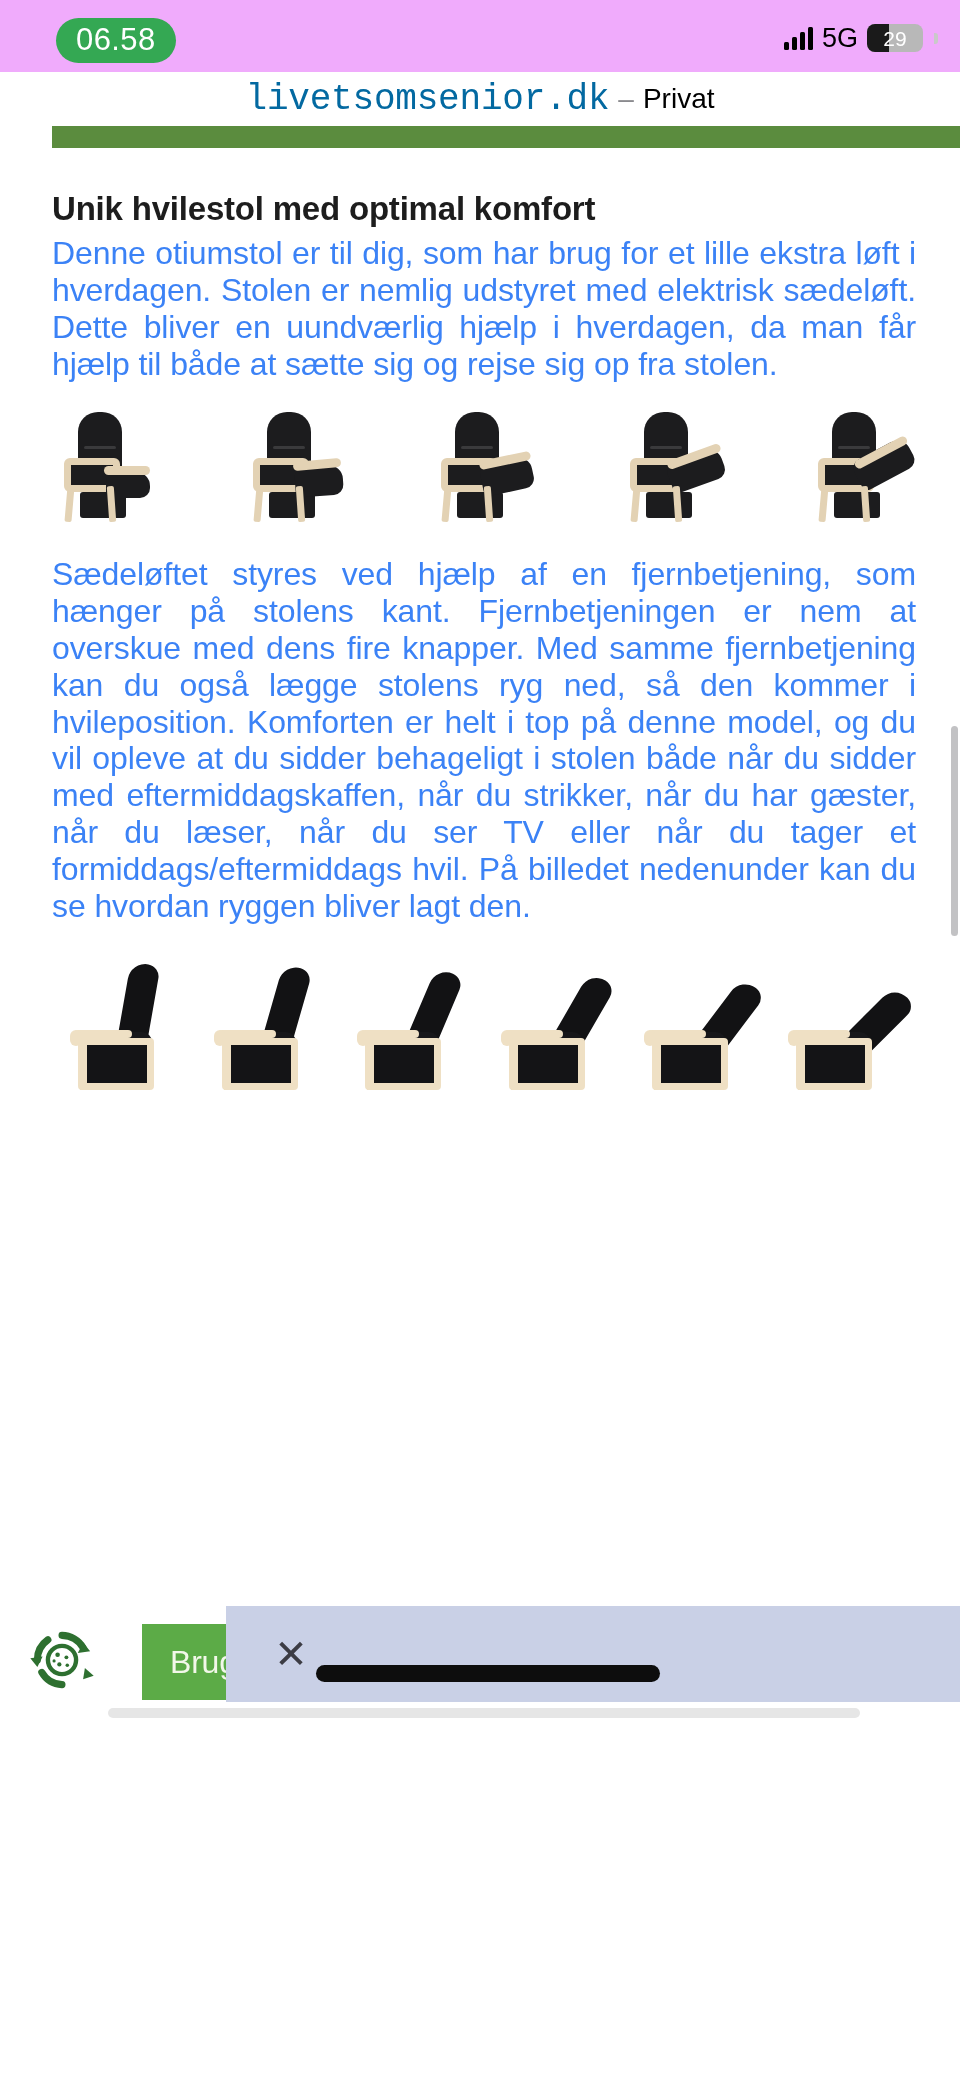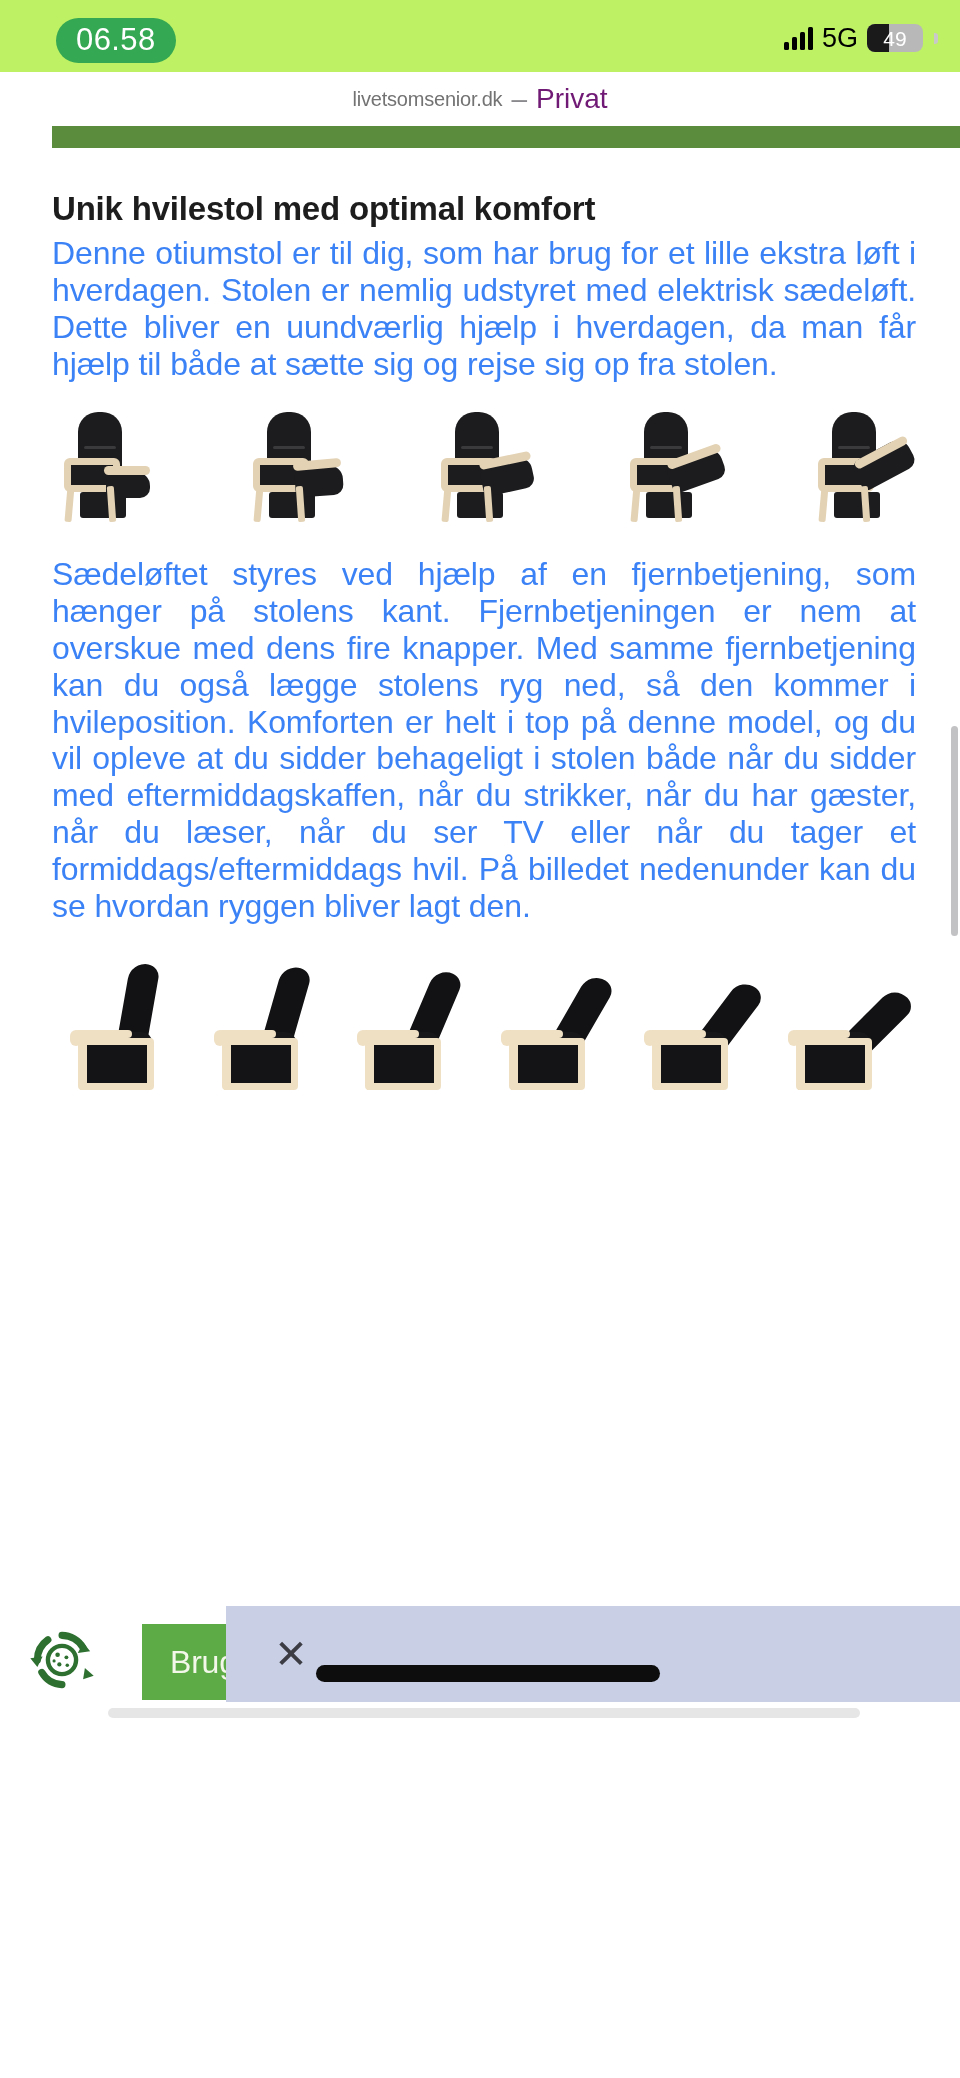--- a/index.html
+++ b/index.html
@@ -16,21 +16,21 @@
     background: #ffffff;
     position: relative;
   }
 
   
   .status-bar {
     position: absolute;
     top: 0; left: 0;
     width: 960px;
     height: 72px;
-    background: #bef264;
+    background: #f0abfc;
     z-index: 40;
   }
   .status-time {
     position: absolute;
     left: 56px;
     top: 18px;
     background: #34A853;
     color: #ffffff;
     font-size: 31px;
     font-weight: 400;
@@ -108,32 +108,33 @@
     top: 72px; left: 0;
     width: 960px;
     height: 54px;
     display: flex;
     align-items: center;
     justify-content: center;
     background: #ffffff;
     z-index: 40;
   }
   .url-domain {
-    font-size: 20px;
-    color: #737373;
+    font-size: 36px;
+    color: #0369a1;
     letter-spacing: -0.2px;
+    font-family: Liberation Mono, monospace;
   }
   .url-sep {
     font-size: 28px;
     color: #8a8a8e;
     margin: 0 9px;
   }
   .url-mode {
     font-size: 28px;
-    color: #701a75;
+    color: #000000;
   }
 
   
   .page {
     position: absolute;
     top: 126px; left: 4px;
     width: 960px;
     height: 1598px;
     background: #ffffff;
     overflow: hidden;
@@ -421,21 +422,21 @@
   <div class="status-right">
     <span class="signal-bars">
       <i></i>
         <i></i>
         <i></i>
         <i></i>
     </span>
     <span class="network-label">5G</span>
     <span class="battery">
       <span class="battery-fill"></span>
-      <span class="battery-level">49</span>
+      <span class="battery-level">29</span>
     </span>
     <span class="battery-cap"></span>
   </div>
 </div>
 
 <div class="url-bar">
   <span class="url-domain">livetsomsenior.dk</span>
   <span class="url-sep">–</span>
   <span class="url-mode">Privat</span>
 </div>

